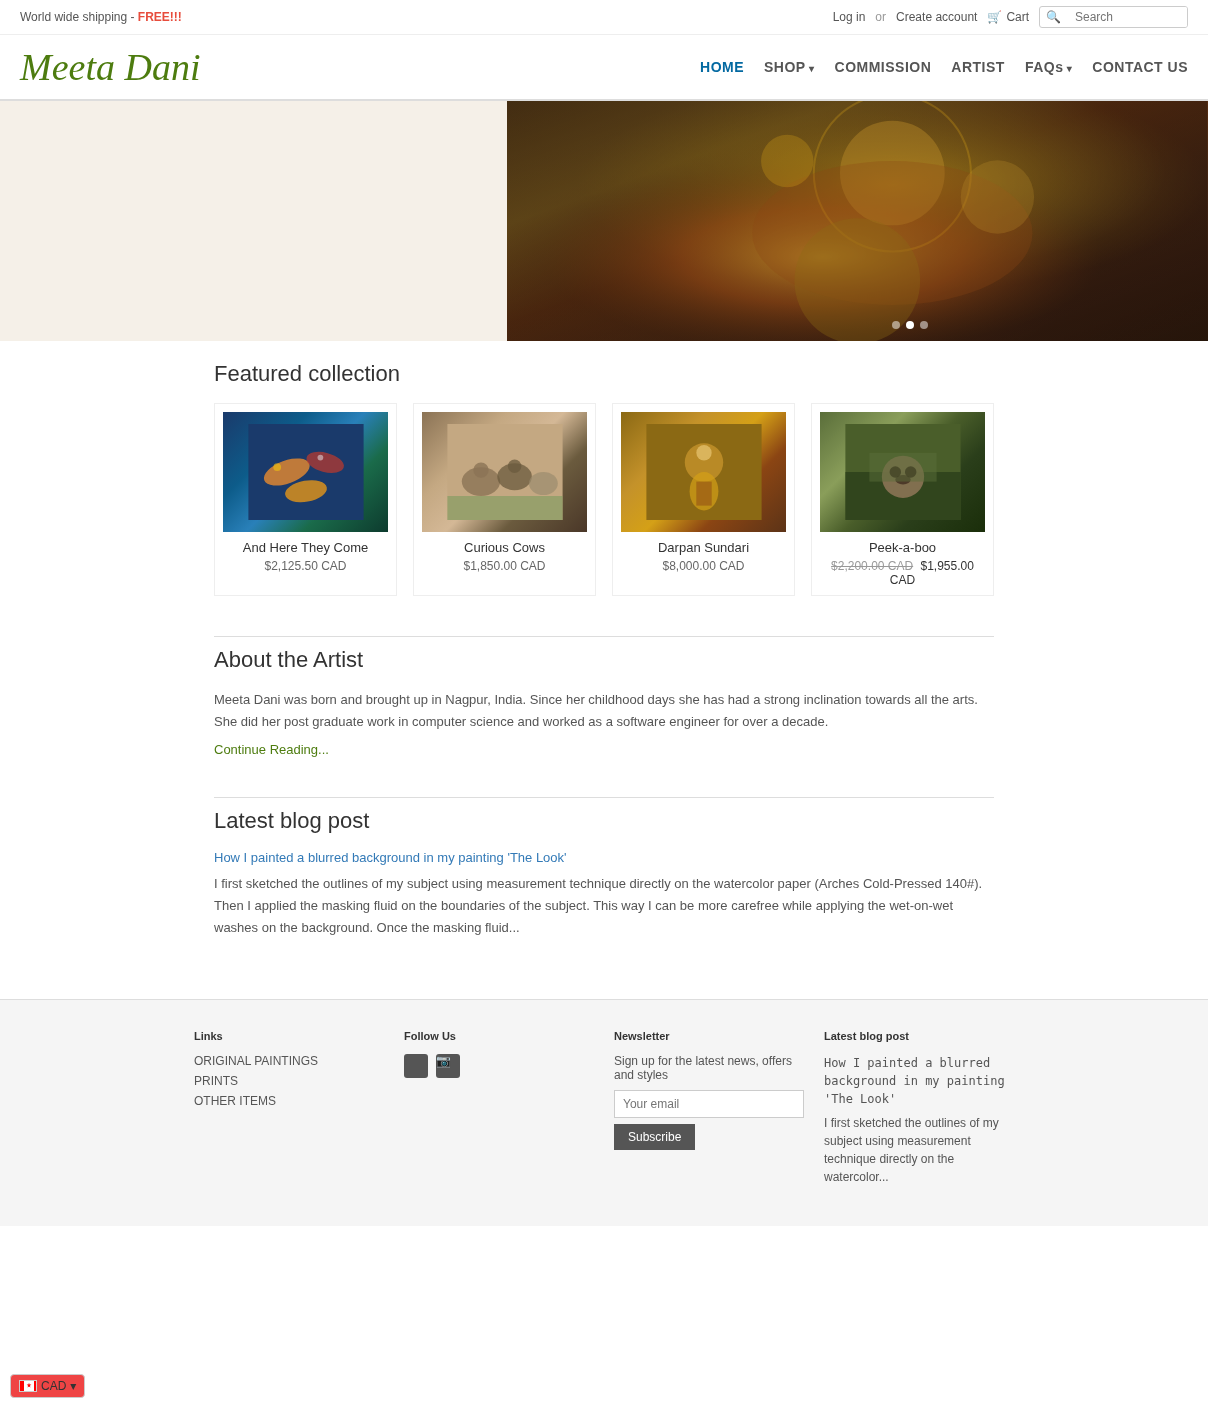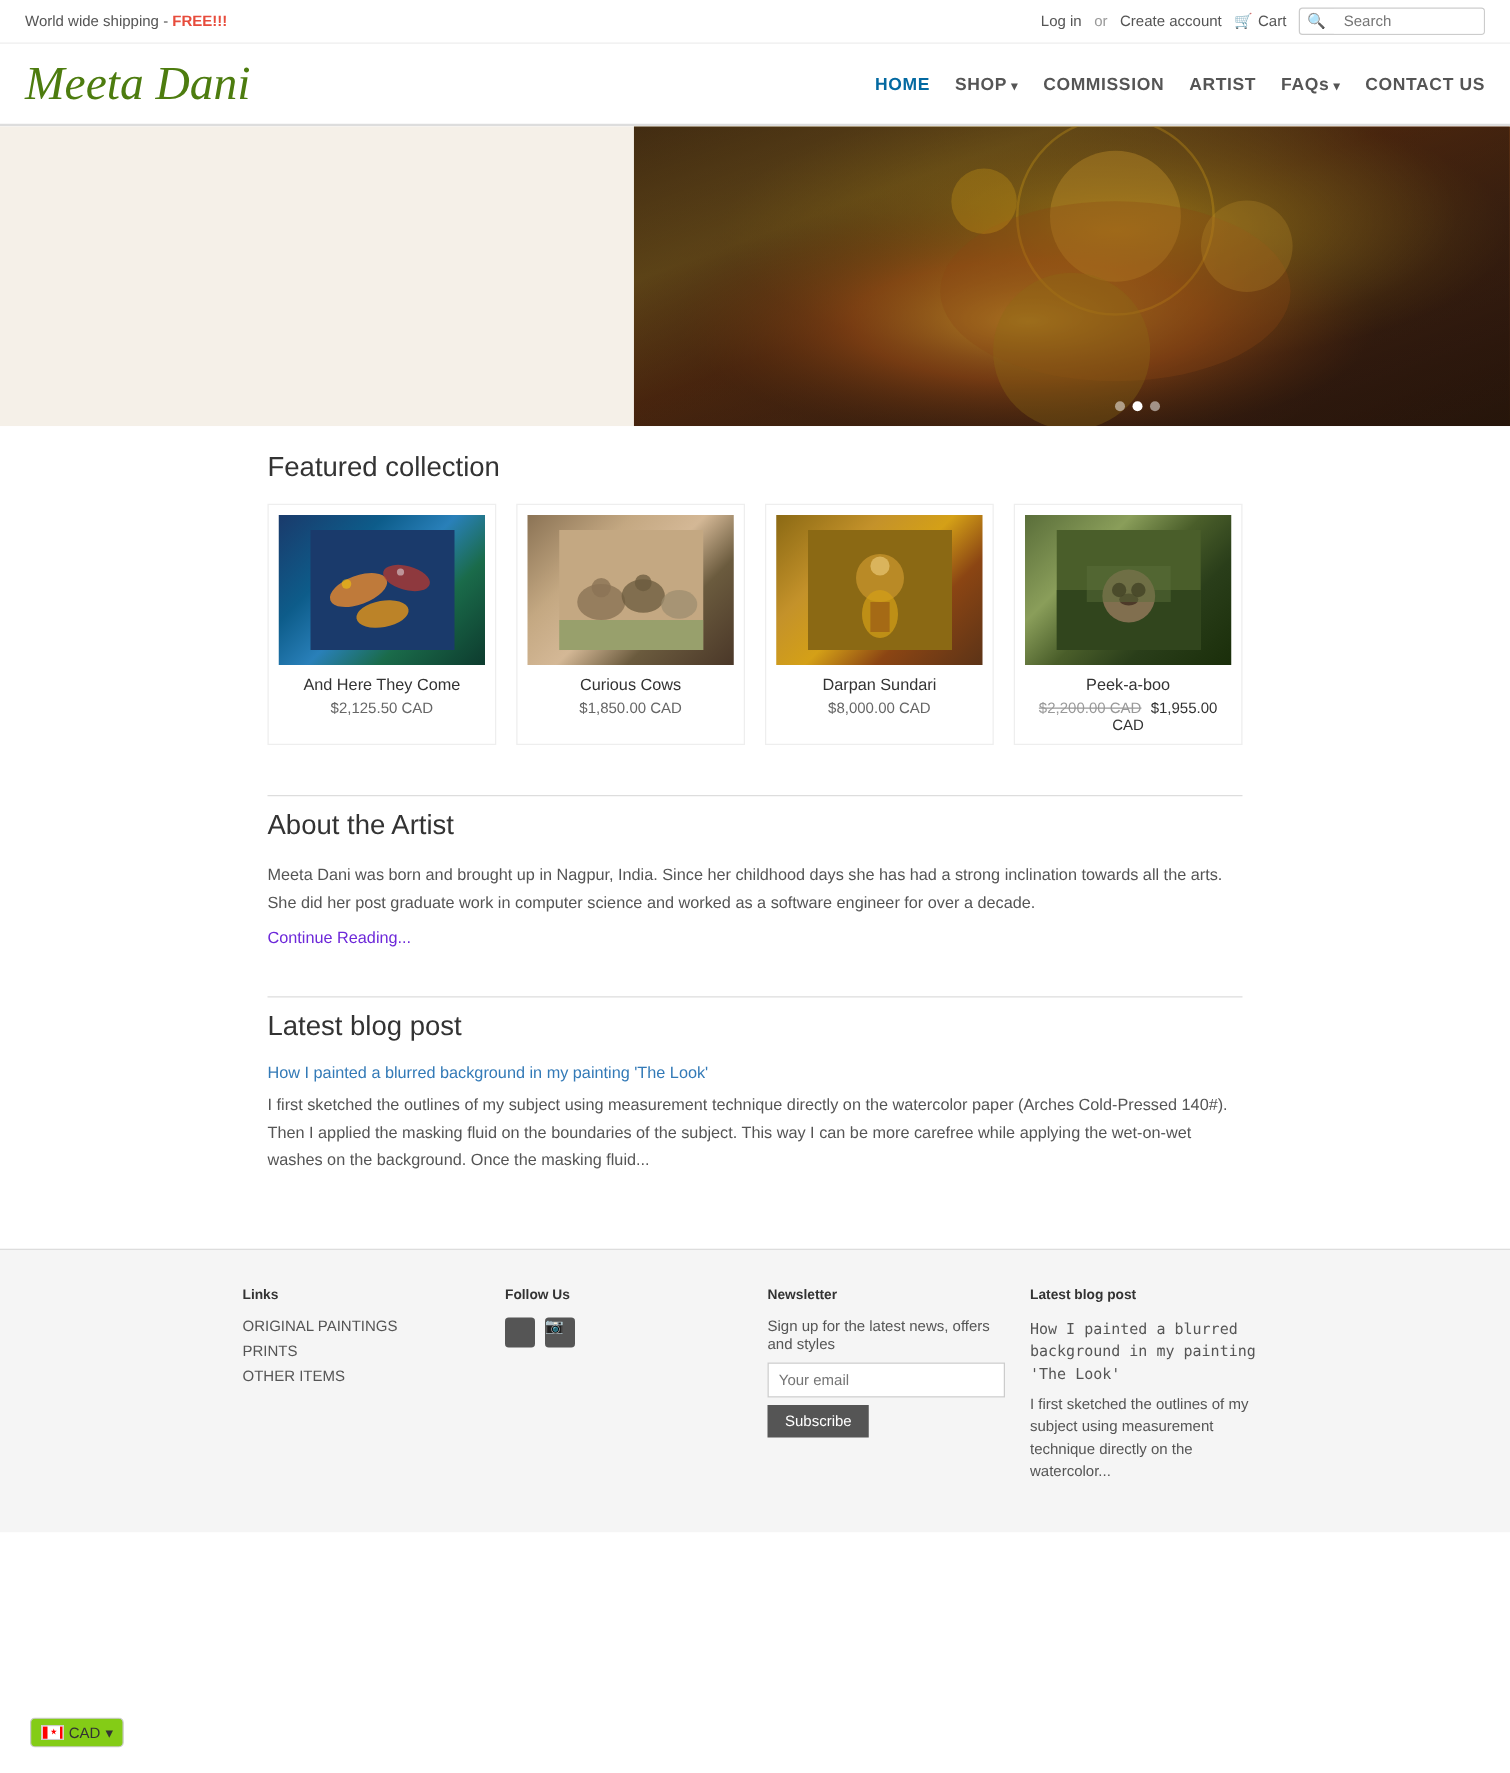--- a/index.html
+++ b/index.html
@@ -102,21 +102,21 @@
       overflow: hidden;
     }
     .product-name { font-size: 13px; color: #333; margin-bottom: 4px; }
     .product-price { font-size: 12px; color: #666; }
     .product-price .original-price { text-decoration: line-through; color: #999; margin-right: 4px; }
     .product-price .sale-price { color: #333; }
 
     
     .about-section { margin-bottom: 40px; }
     .about-text { font-size: 13px; line-height: 1.7; color: #555; margin-bottom: 8px; }
-    .continue-link { color: #6d28d9; text-decoration: none; font-size: 13px; text-align: right; }
+    .continue-link { color: #4d7c0f; text-decoration: none; font-size: 13px; text-align: right; }
 
     
     .blog-section { margin-bottom: 40px; }
     .blog-post-title { color: #337ab7; text-decoration: none; font-size: 13px; display: block; margin-bottom: 8px; }
     .blog-text { font-size: 13px; line-height: 1.7; color: #555; }
 
     
     footer {
       background: #f5f5f5;
       border-top: 1px solid #ddd;
@@ -135,22 +135,22 @@
     .footer-blog-text { font-size: 12px; color: #555; line-height: 1.5; }
     .footer-bottom { text-align: center; border-top: 1px solid #ddd; padding-top: 16px; }
     .copyright { font-size: 12px; color: #777; margin-bottom: 10px; }
     .payment-icons { display: flex; justify-content: center; align-items: center; gap: 6px; }
     .payment-icon { display: inline-flex; align-items: center; justify-content: center; padding: 2px 8px; background: #f0f0f0; border: 1px solid #ccc; border-radius: 3px; font-size: 10px; color: #555; height: 24px; }
 
     
     .currency-selector {
       position: fixed;
       bottom: 20px;
-      left: 24px;
-      background: #84cc16;
+      left: 10px;
+      background: #ef4444;
       border: 1px solid #ccc;
       border-radius: 4px;
       display: flex;
       align-items: center;
       gap: 4px;
       padding: 4px 8px;
       font-size: 12px;
       cursor: pointer;
       z-index: 100;
     }

